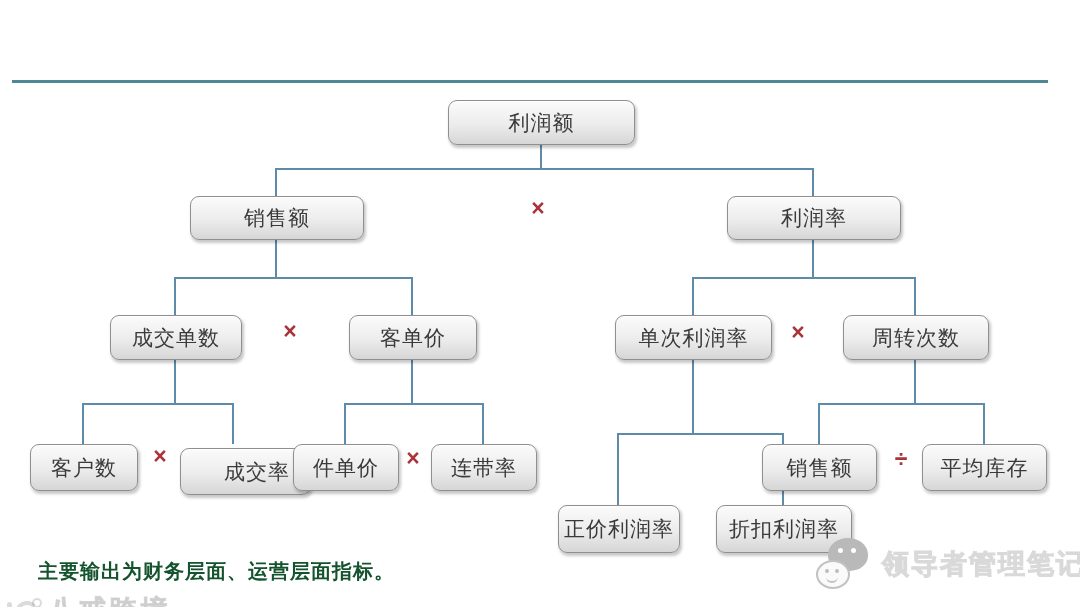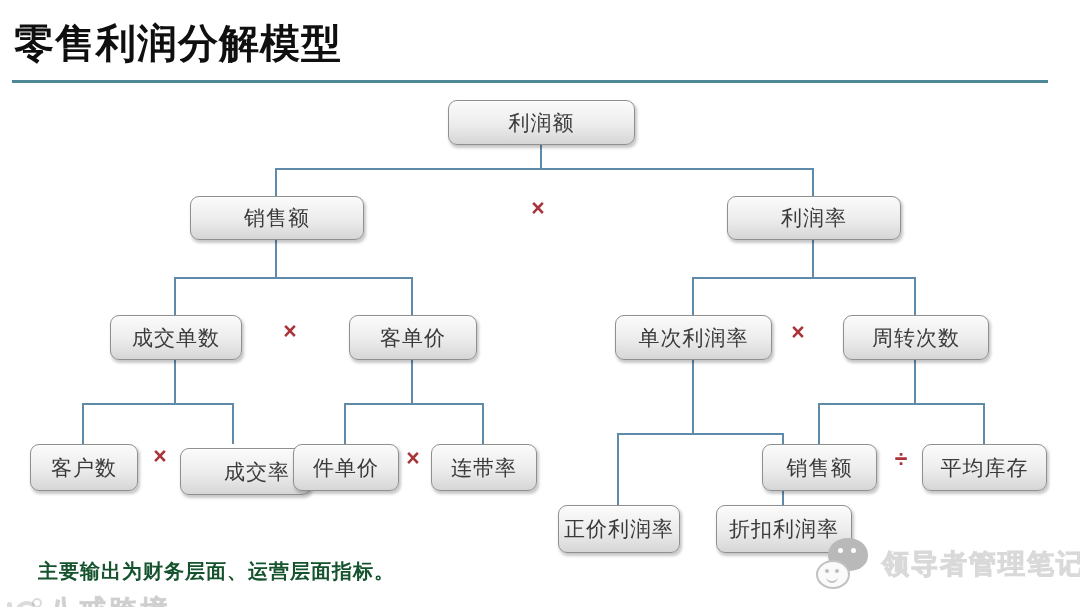--- a/index.html
+++ b/index.html
@@ -59,21 +59,20 @@
   .wm-right-text{
     margin-left:8px;margin-top:8px;font-size:27px;font-weight:700;letter-spacing:2px;
     color:#ececec;-webkit-text-stroke:1px #d9d9d9;white-space:nowrap;
   }
 </style>
 </head>
 <body>
 
 <div class="stage">
 
-  <div class="title">零售利润分解模型</div>
   <div class="title-underline" style="background: rgb(78, 135, 150);"></div>
 
   <div class="layer">
     <div class="layer">
         <div class="seg" style="left: 539.5px; top: 143px; width: 2px; height: 25px; background: rgb(95, 139, 171);"></div>
         <div class="seg" style="left: 275px; top: 168px; width: 539px; height: 2px; background: rgb(95, 139, 171);"></div>
         <div class="seg" style="left: 275px; top: 170px; width: 2px; height: 26px; background: rgb(95, 139, 171);"></div>
         <div class="seg" style="left: 812px; top: 170px; width: 2px; height: 26px; background: rgb(95, 139, 171);"></div>
         <div class="seg" style="left: 275px; top: 238px; width: 2px; height: 39px; background: rgb(95, 139, 171);"></div>
         <div class="seg" style="left: 174px; top: 277px; width: 239px; height: 2px; background: rgb(95, 139, 171);"></div>

